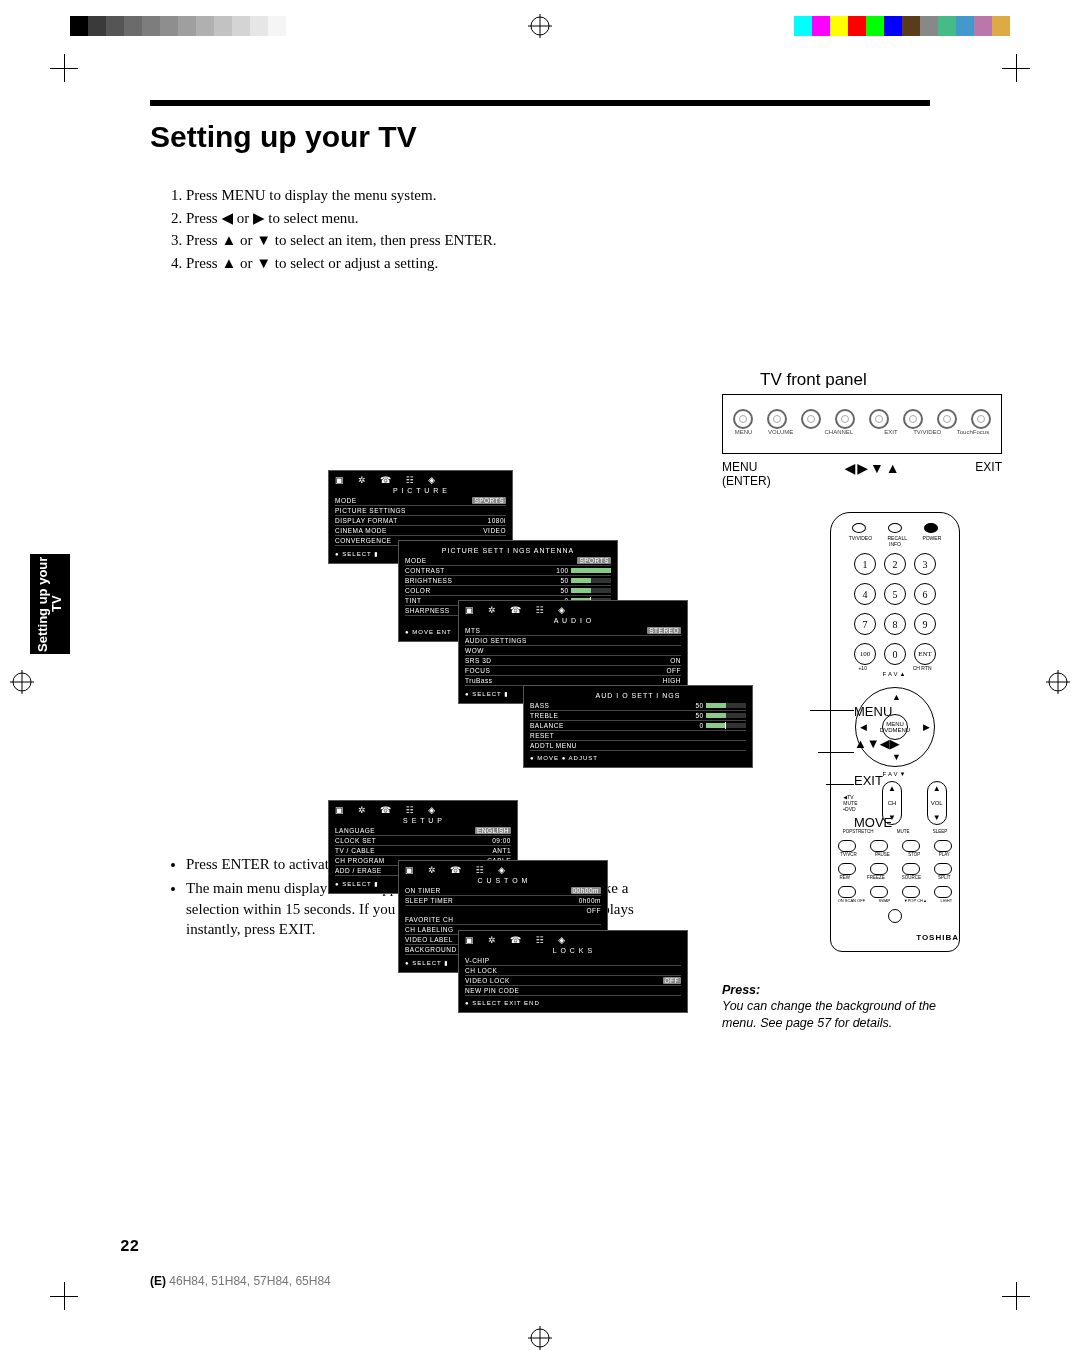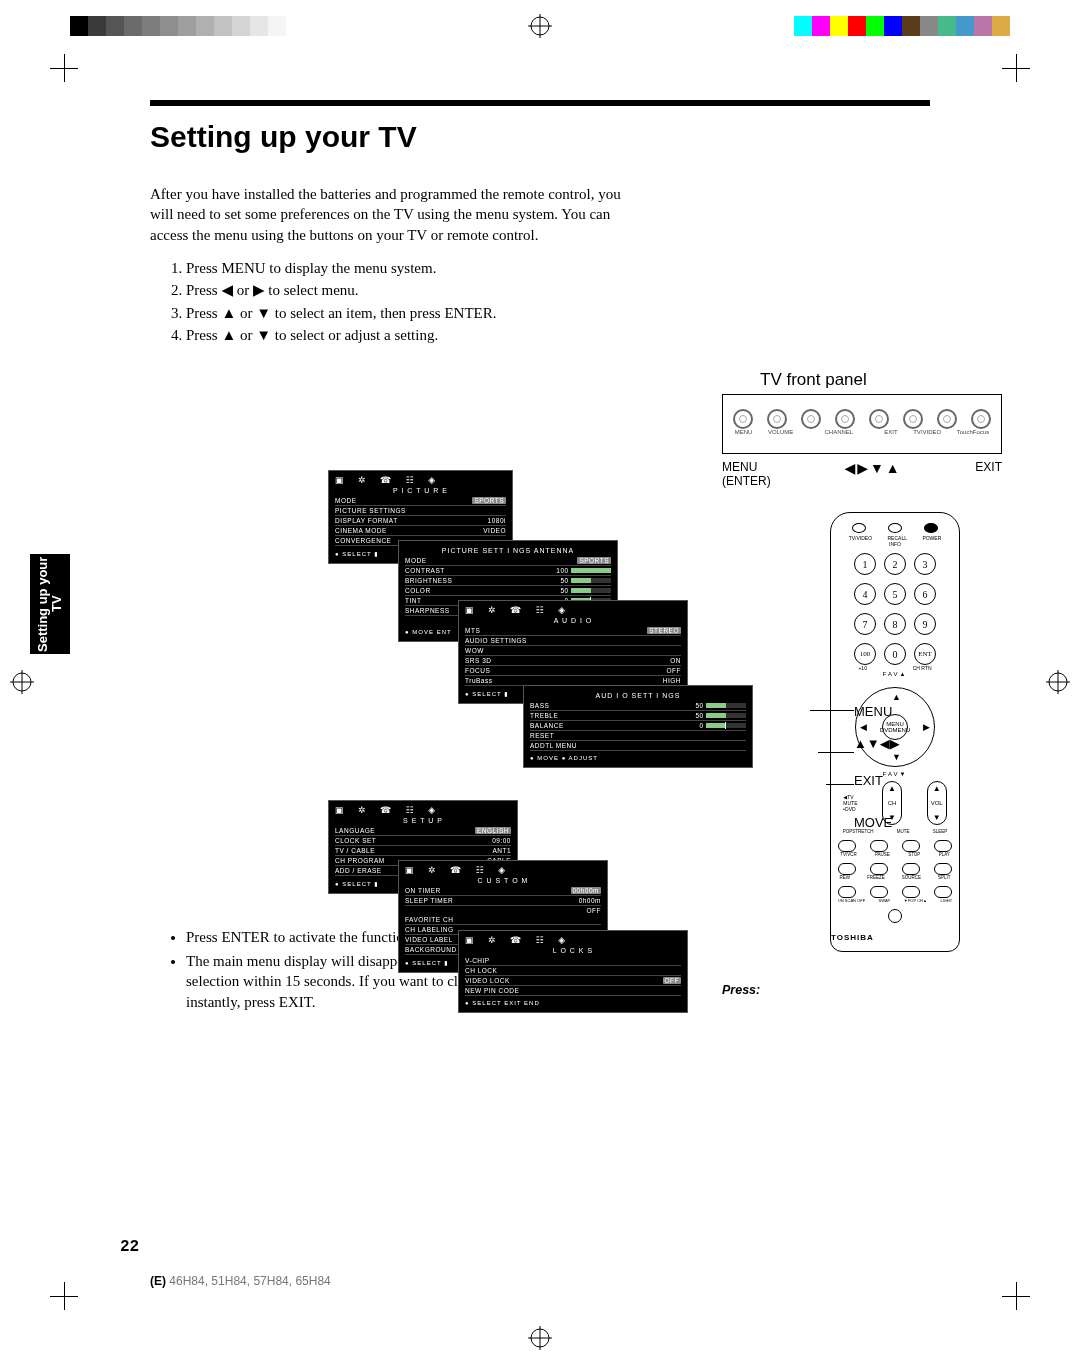--- a/index.html
+++ b/index.html
@@ -76,21 +76,21 @@
   .numpad { display:grid; grid-template-columns:repeat(3,22px); grid-gap:8px; justify-content:center; margin-top:6px; }
   .num { width:22px; height:22px; border:1.5px solid #000; border-radius:50%; display:flex; align-items:center; justify-content:center; font-size:10px; font-family:Georgia,serif;}
   .dpad { width:80px; height:80px; border:1.5px solid #000; border-radius:50%; margin:10px auto 4px; position:relative;}
   .dpad-center { position:absolute; inset:26px; border:1px solid #000; border-radius:50%; display:flex;align-items:center;justify-content:center;font-size:6px;}
   .dpad-arrow { position:absolute; font-size:9px; }
   .fav-band { font-size:6px; text-align:center; letter-spacing:2px; }
   .rocker-row { display:flex; justify-content:space-around; margin-top:4px;}
   .rocker { width:20px; height:44px; border:1px solid #000; border-radius:10px; display:flex; flex-direction:column; justify-content:space-between; align-items:center; font-size:8px; padding:2px 0;}
   .mini-row { display:flex; justify-content:space-around; margin-top:6px; }
   .mini { width:18px; height:12px; border:1px solid #000; border-radius:6px; }
-  .brand { text-align:left; font-weight:700; font-size:8px; letter-spacing:1px; margin-top:10px;}
+  .brand { text-align:right; font-weight:700; font-size:8px; letter-spacing:1px; margin-top:10px;}
   .remote-callouts { position:absolute; left:144px; top:160px; font-family:Arial,sans-serif; font-size:13px; line-height:1.2;}
   .remote-callouts div { margin-bottom:26px; }
   .lead-line { position:absolute; border-top:1px solid #000; }
 
   .note-block { margin-top:30px; font-family: Arial, sans-serif; font-size:12.5px; font-style:italic; line-height:1.3; max-width:240px; margin-left:12px;}
   .note-block b { font-style:italic; font-weight:700; }
 
   
   .osd-cascade { position:absolute; left:178px; top:360px; width:420px; height:580px; }
   .osd { position:absolute; background:#000; color:#fff; font-family:Arial,sans-serif; font-size:7px; padding:4px 6px 6px; border:1px solid #555; }
@@ -167,21 +167,20 @@
 <div class="corner tr"></div>
 <div class="corner bl"></div>
 <div class="corner br"></div>
 
 <div class="side-tab">Setting up
 your TV</div>
 
 <div class="page">
   <div class="rule-top"></div>
   <h1>Setting up your TV</h1>
-  <p class="intro">After you have installed the batteries and programmed the remote control, you will need to set some preferences on the TV using the menu system. You can access the menu using the buttons on your TV or remote control.</p>
   <ol class="steps">
     <li>Press MENU to display the menu system.</li>
     <li>Press ◀ or ▶ to select menu.</li>
     <li>Press ▲ or ▼ to select an item, then press ENTER.</li>
     <li>Press ▲ or ▼ to select or adjust a setting.</li>
   </ol>
 
   <div class="osd-cascade">
     <div class="osd osd1">
       <div class="icons">▣ ✲ ☎ ☷ ◈</div>
@@ -517,18 +516,19 @@
         <div>EXIT</div>
         <div>MOVE</div>
       </div>
       <div class="lead-line" style="left:100px;top:198px;width:44px;"></div>
       <div class="lead-line" style="left:108px;top:240px;width:36px;"></div>
       <div class="lead-line" style="left:116px;top:272px;width:28px;"></div>
     </div>
 
     <div class="note-block">
       <b>Press:</b><br>
+      <span>You can change the background of the menu. See page 57 for details.</span>
     </div>
   </div>
 </div>
 
 <div class="page-num">22</div>
 <div class="footer-models"><b>(E)</b> <span>46H84, 51H84, 57H84, 65H84</span></div>
 
 </body></html>

